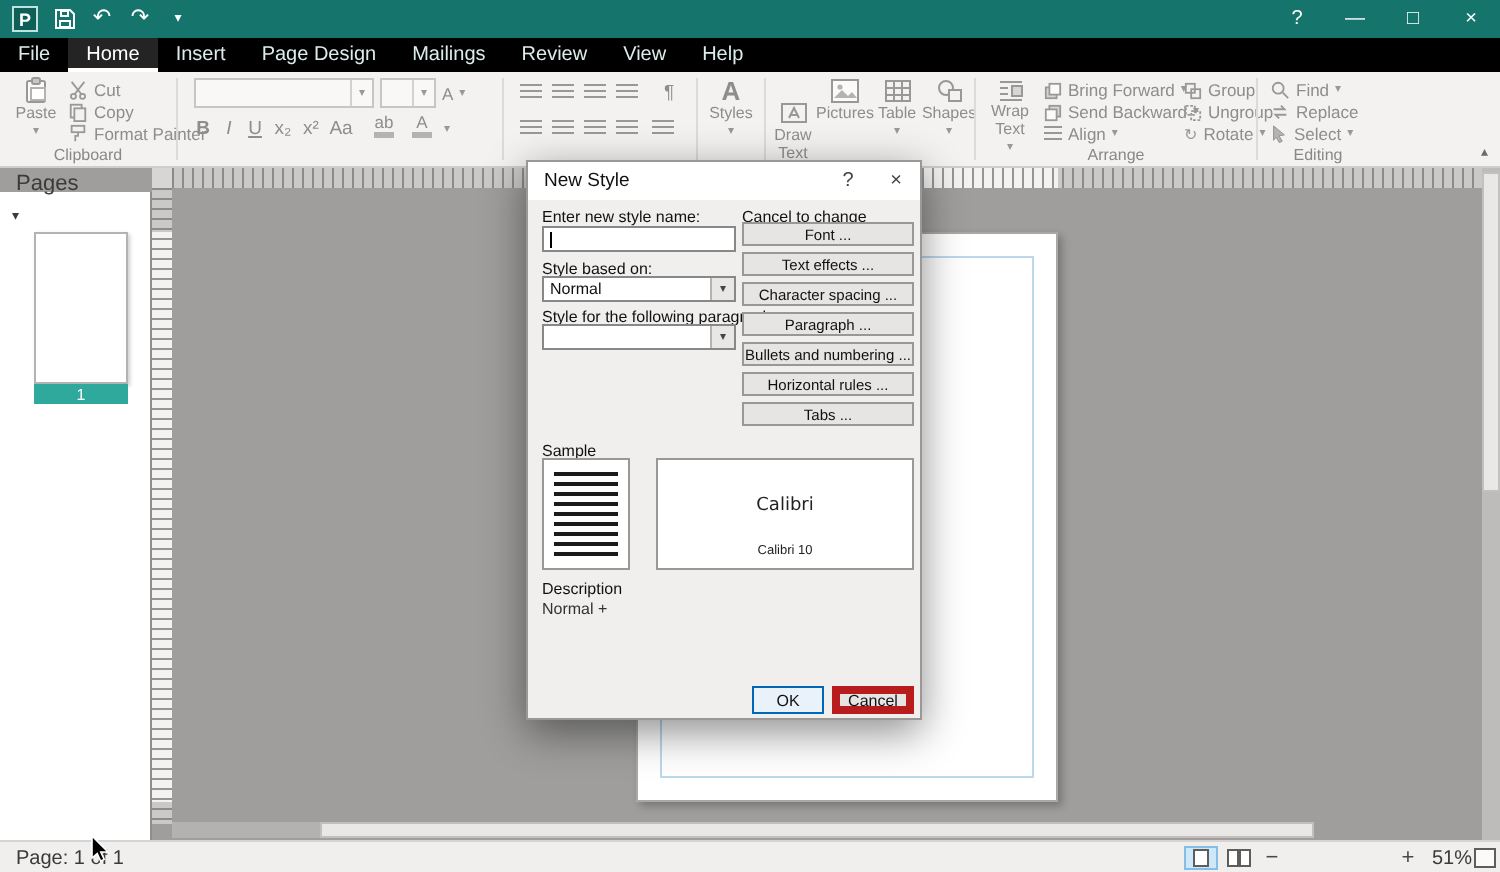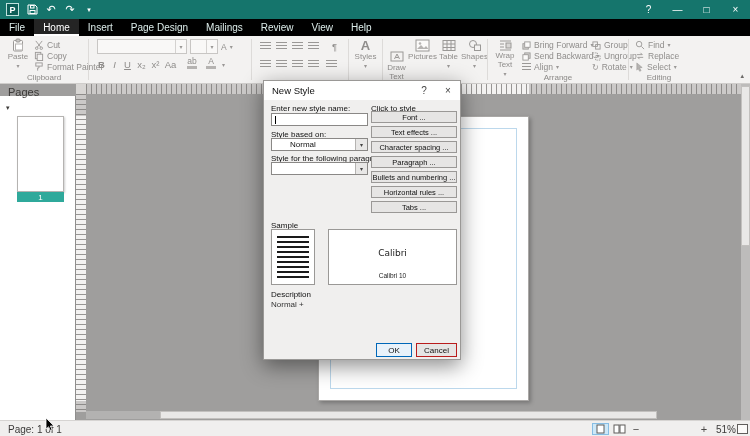--- a/index.html
+++ b/index.html
@@ -70,28 +70,28 @@
 
 
 .dialog{position:absolute;left:263px;top:80px;width:198px;height:280px;background:#f0efee;border:1px solid #9a9896;box-shadow:0 6px 20px rgba(0,0,0,.45);z-index:40;font-size:8px;color:#111}
 .dlg-title{position:absolute;left:0;top:0;width:100%;height:19px;background:#fff;display:flex;align-items:center}
 .dlg-title-text{margin-left:8px;font-size:9.5px;color:#111}
 .dlg-tbtns{position:absolute;right:0;top:0;height:19px;display:flex}
 .dlg-tbtn{width:24px;height:19px;display:flex;align-items:center;justify-content:center;color:#444;font-size:10px}
 .dlbl{position:absolute;white-space:nowrap;font-size:8px;color:#111}
 .dinput{position:absolute;left:7px;width:97px;height:13px;background:#fff;border:1px solid #8a8886}
 .caret{position:absolute;left:3px;top:2px;width:1px;height:8px;background:#000}
-.dcombo{position:absolute;left:7px;width:97px;height:13px;background:#fff;border:1px solid #8a8886;display:flex;align-items:center;padding-left:18px;font-size:8px}
+.dcombo{position:absolute;left:7px;width:97px;height:13px;background:#fff;border:1px solid #8a8886;display:flex;align-items:center;padding-left:3px;font-size:8px}
 .dcombo .dbtn{position:absolute;right:0;top:0;bottom:0;width:12px;background:#e8e7e6;border-left:1px solid #b5b3b1;display:flex;align-items:center;justify-content:center;font-size:6px;color:#444}
 .chgbtn{position:absolute;left:107px;width:86px;height:12px;background:#e6e5e4;border:1px solid #9a9896;display:flex;align-items:center;justify-content:center;font-size:7.5px;color:#111}
 .samplebox{position:absolute;background:#fff;border:1px solid #9a9896}
 .stripes{position:absolute;left:5px;right:5px;top:6px;bottom:6px;background:repeating-linear-gradient(180deg,#1a1a1a 0 2px,transparent 2px 5px)}
 .sample-font{position:absolute;left:0;right:0;top:18px;text-align:center;font-size:9px;color:#222;font-family:"DejaVu Sans",sans-serif}
 .sample-cap{position:absolute;left:0;right:0;bottom:5px;text-align:center;font-size:6.5px;color:#222}
-.dbtn2{position:absolute;height:14px;background:#e6e5e4;border:1px solid #b91c1c;display:flex;align-items:center;justify-content:center;font-size:8px;color:#111}
+.dbtn2{position:absolute;height:14px;background:#e6e5e4;border:4px solid #b91c1c;display:flex;align-items:center;justify-content:center;font-size:8px;color:#111}
 .dbtn2.default{border:1px solid #0067b8;background:#e9f2fa}
 
 
 .cursor{position:absolute;left:45px;top:417px;z-index:60;pointer-events:none}
 .iconwrap{display:flex;align-items:center;justify-content:center}
 </style>
 </head>
 <body>
 
 <div class="app">
@@ -437,21 +437,21 @@
       <span>Normal</span>
       <span class="dbtn">▾</span>
     </div>
 
     <div class="dlbl" style="left:7px;top:73px">Style for the following paragraph:</div>
     <div class="dcombo" style="top:81px">
       <span></span>
       <span class="dbtn">▾</span>
     </div>
 
-    <div class="dlbl" style="left:107px;top:23px">Click to style</div>
+    <div class="dlbl" style="left:107px;top:23px">Cancel to change</div>
     <div class="chgbtn" style="top:30px">Font ...</div>
     <div class="chgbtn" style="top:45px">Text effects ...</div>
     <div class="chgbtn" style="top:60px">Character spacing ...</div>
     <div class="chgbtn" style="top:75px">Paragraph ...</div>
     <div class="chgbtn" style="top:90px">Bullets and numbering ...</div>
     <div class="chgbtn" style="top:105px">Horizontal rules ...</div>
     <div class="chgbtn" style="top:120px">Tabs ...</div>
 
     <div class="dlbl" style="left:7px;top:140px">Sample</div>
     <div class="samplebox" style="left:7px;top:148px;width:44px;height:56px">

